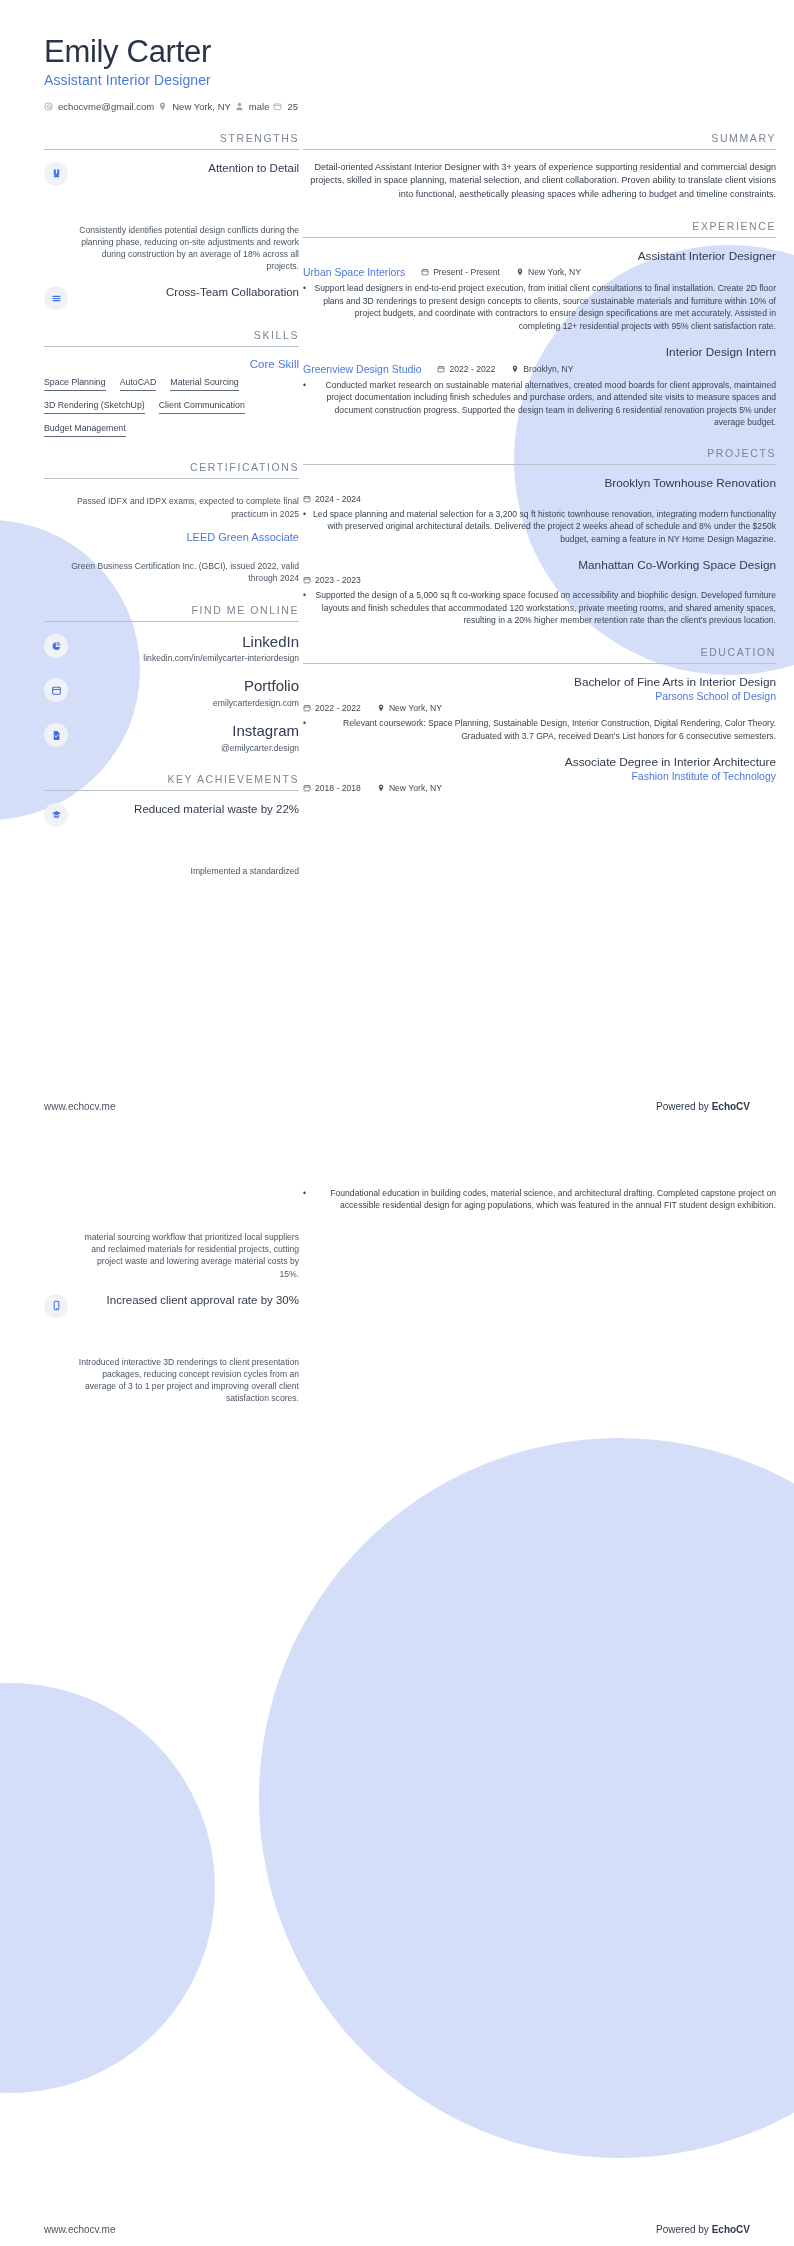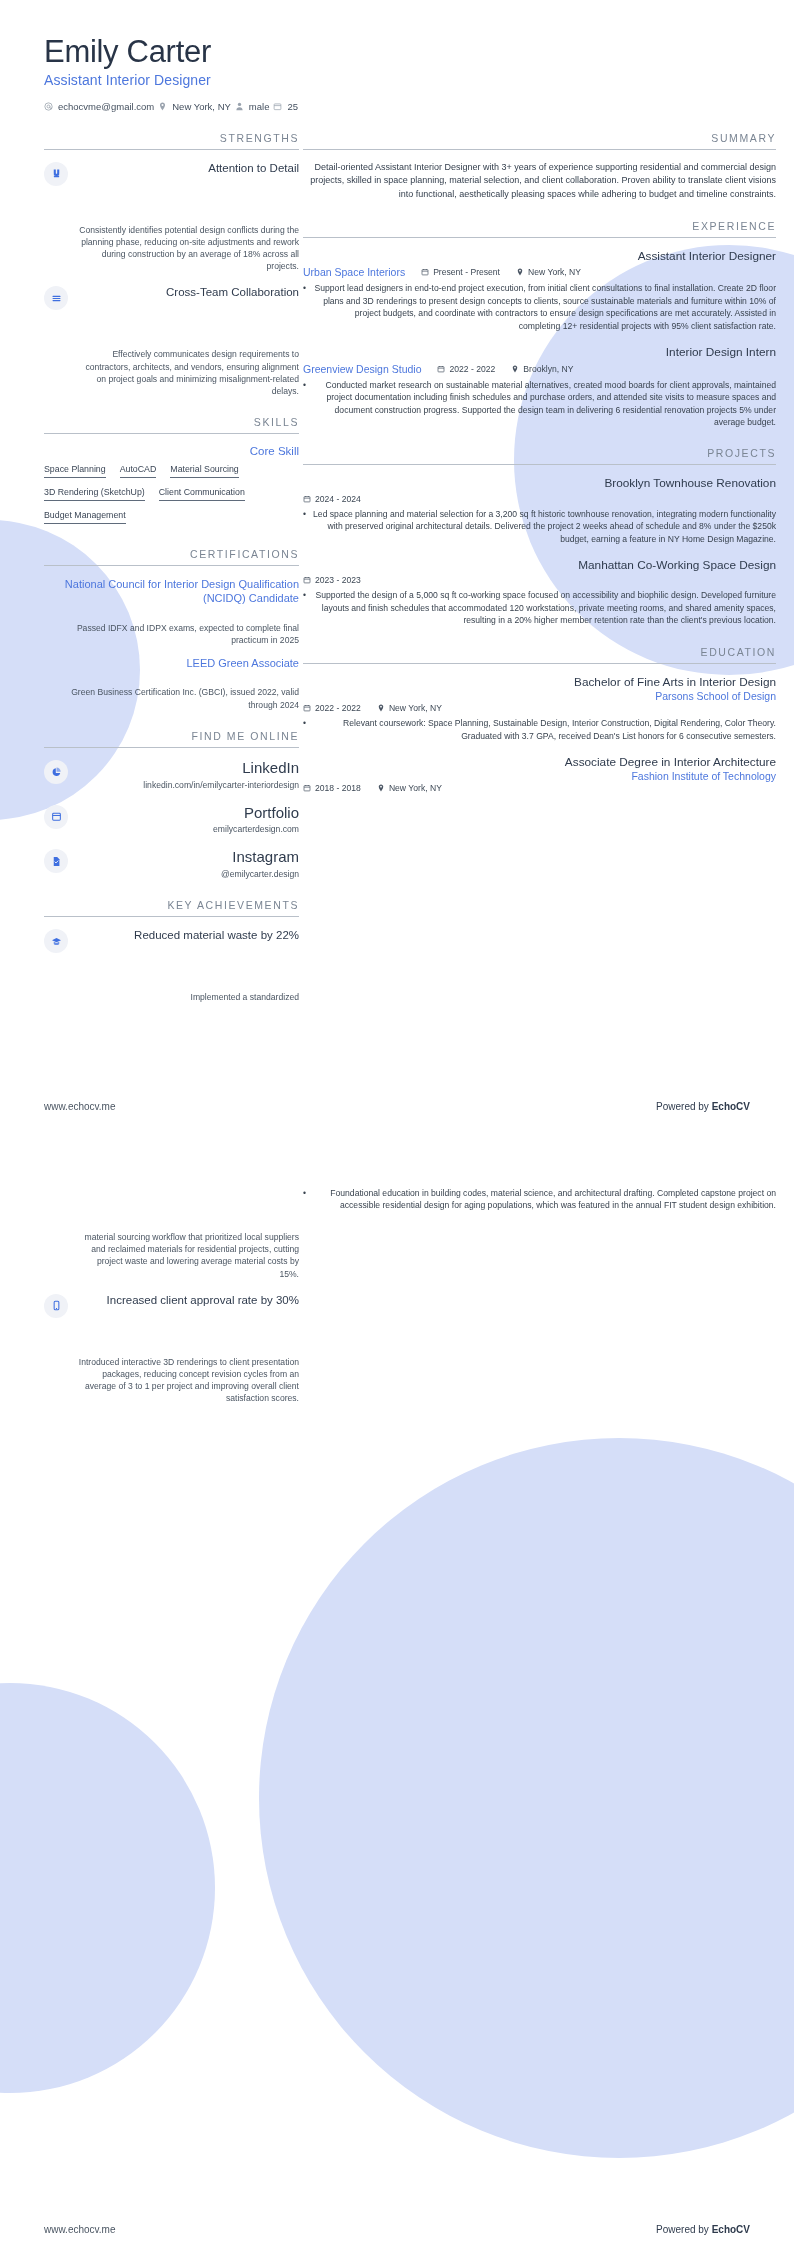--- a/index.html
+++ b/index.html
@@ -215,42 +215,40 @@
           </div>
 
           <div class="ic-item">
             <span class="ic-badge">
               <svg viewBox="0 0 16 16" fill="none" stroke="#3f6fe0" stroke-width="1.7" stroke-linecap="round">
                   <path d="M3 5h10M3 8h10M3 11h10"></path>
                 </svg>
             </span>
             <div class="ic-body">
               <div class="ic-title">Cross-Team Collaboration</div>
-              <div class="ic-desc">Effectively communicates design requirements to contractors, architects, and vendors, ensuring alignment on project goals and minimizing misalignment-related delays.</div>
             </div>
           </div>
         </div>
 
         <div class="sec">
           <div class="sec-title">SKILLS</div>
           <div class="skill-head">Core Skill</div>
           <div class="skill-wrap">
             <span class="skill-chip">Space Planning</span>
             <span class="skill-chip">AutoCAD</span>
             <span class="skill-chip">Material Sourcing</span>
             <span class="skill-chip">3D Rendering (SketchUp)</span>
             <span class="skill-chip">Client Communication</span>
             <span class="skill-chip">Budget Management</span>
           </div>
         </div>
 
         <div class="sec">
           <div class="sec-title">CERTIFICATIONS</div>
           <div class="cert">
-            <div class="cert-name">National Council for Interior Design Qualification (NCIDQ) Candidate</div>
             <div class="cert-desc">Passed IDFX and IDPX exams, expected to complete final practicum in 2025</div>
           </div>
           <div class="cert">
             <div class="cert-name">LEED Green Associate</div>
             <div class="cert-desc">Green Business Certification Inc. (GBCI), issued 2022, valid through 2024</div>
           </div>
         </div>
 
         <div class="sec">
           <div class="sec-title">FIND ME ONLINE</div>

